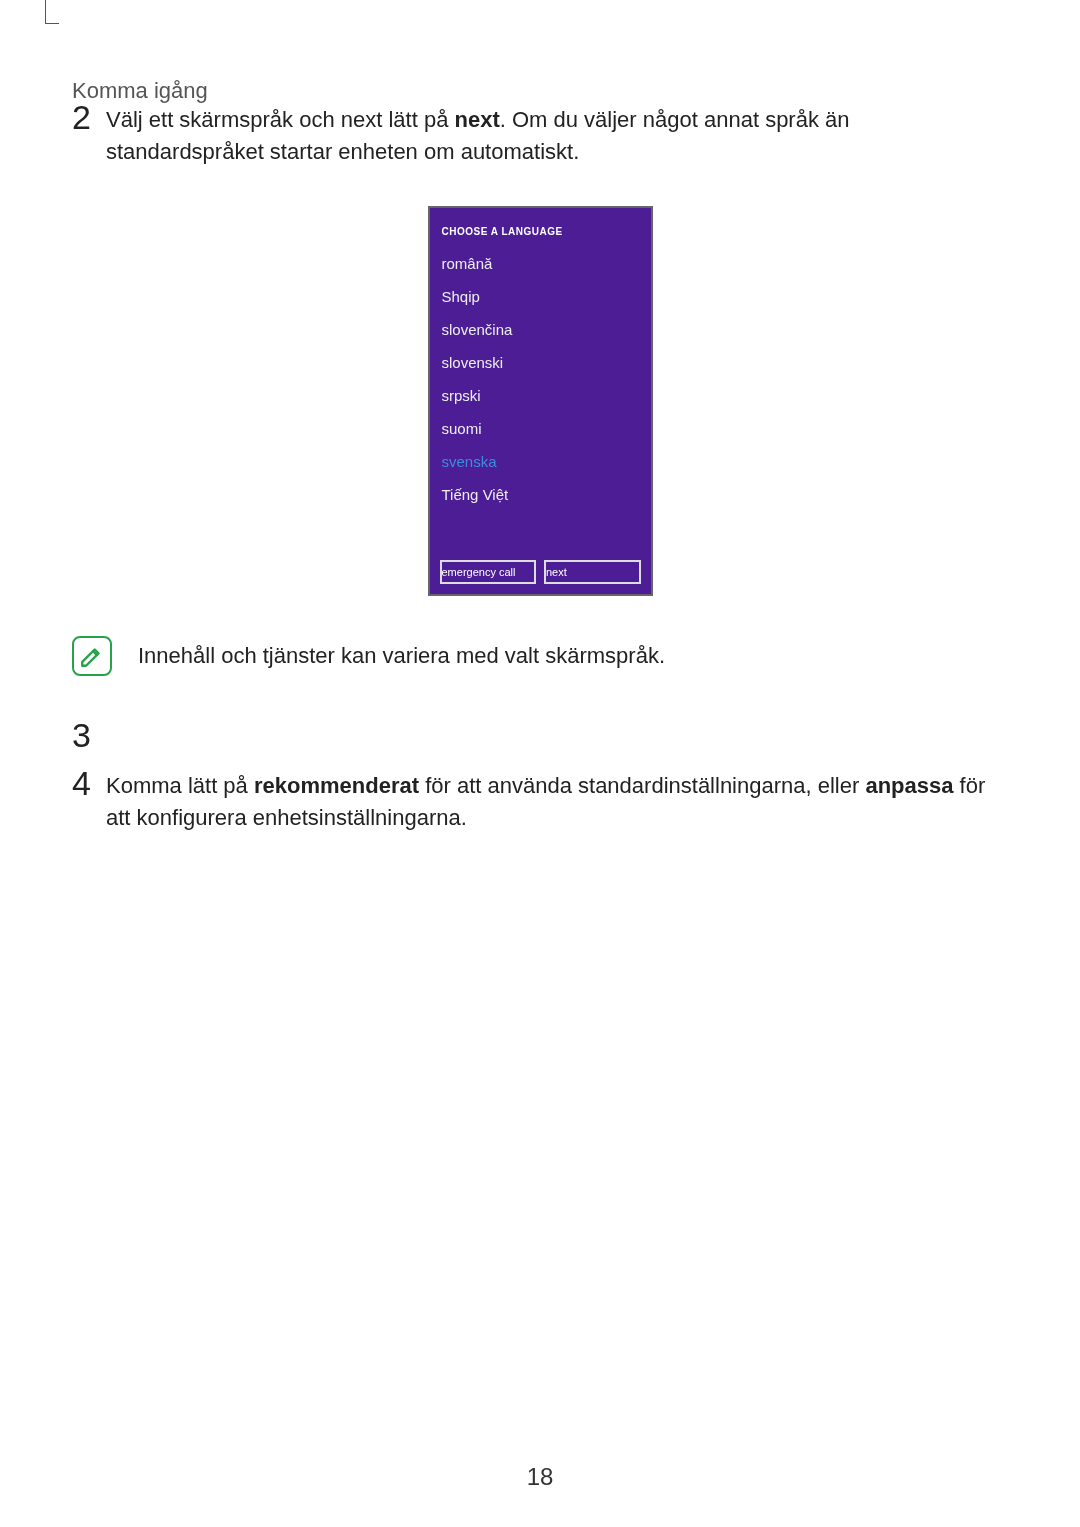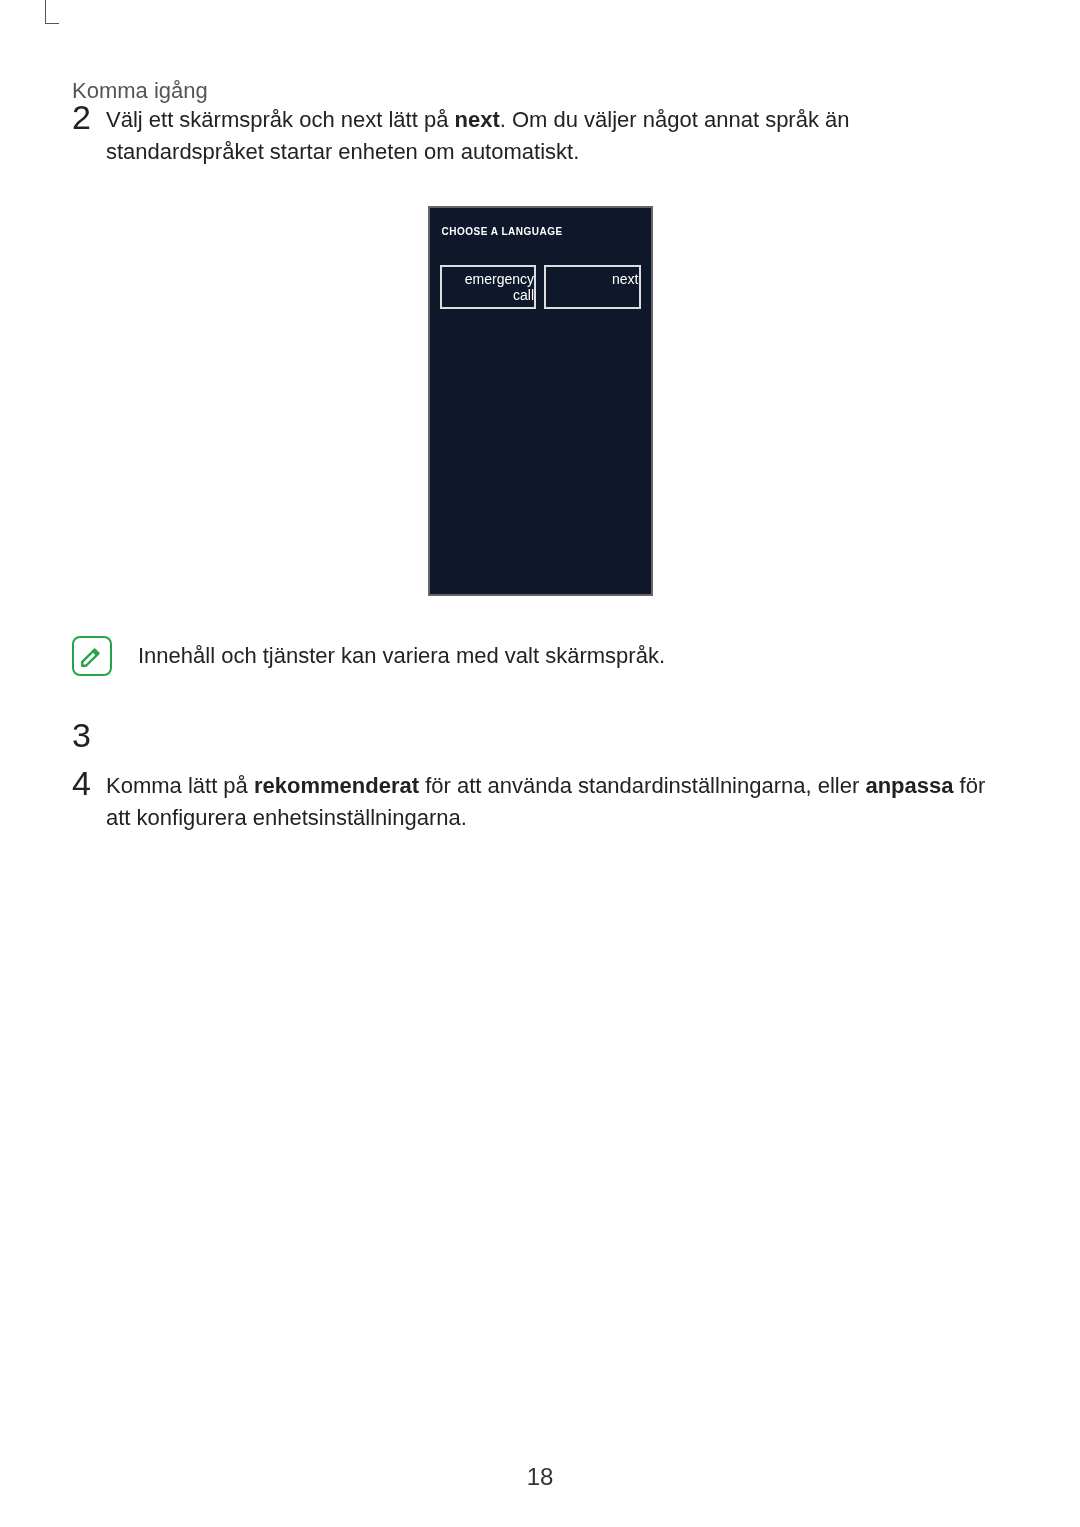--- a/index.html
+++ b/index.html
@@ -55,21 +55,21 @@
   }
   .step-text b { font-weight: 700; }
   .screenshot-wrap {
     display: flex;
     justify-content: center;
     margin: 38px 0 40px 0;
   }
   .phone {
     width: 225px;
     height: 390px;
-    background: #0f172a;
+    background: #4c1d95;
     border: 2px solid #666;
     color: #fff;
     font-family: "Segoe UI", Arial, sans-serif;
     display: flex;
     flex-direction: column;
     padding: 8px 10px 10px 10px;
   }
   .phone-title {
     font-size: 10px;
     font-weight: 700;
@@ -90,22 +90,22 @@
   .lang-item.selected { color: #3a8de0; }
   .phone-buttons {
     display: flex;
     gap: 8px;
     margin-top: 10px;
   }
   .phone-btn {
     flex: 1;
     border: 2px solid #ddd;
     color: #fff;
-    text-align: right;
-    font-size: 14px;
+    text-align: left;
+    font-size: 11px;
     padding: 4px 0;
     background: transparent;
   }
   .note-row {
     display: flex;
     align-items: center;
     gap: 26px;
     margin: 0 0 42px 0;
   }
   .note-icon {
@@ -144,20 +144,30 @@
   <div class="step">
     <div class="step-num">2</div>
     <div class="step-text">
       <span>Välj ett skärmspråk och next lätt på </span><b>next</b><span>. Om du väljer något annat språk än standardspråket startar enheten om automatiskt.</span>
     </div>
   </div>
 
   <div class="screenshot-wrap">
     <div class="phone">
       <div class="phone-title">CHOOSE A LANGUAGE</div>
+      <div class="lang-list">
+        <div class="lang-item">română</div>
+        <div class="lang-item">Shqip</div>
+        <div class="lang-item">slovenčina</div>
+        <div class="lang-item">slovenski</div>
+        <div class="lang-item">srpski</div>
+        <div class="lang-item">suomi</div>
+        <div class="lang-item selected">svenska</div>
+        <div class="lang-item">Tiếng Việt</div>
+      </div>
       <div class="phone-buttons">
         <div class="phone-btn">emergency call</div>
         <div class="phone-btn">next</div>
       </div>
     </div>
   </div>
 
   <div class="note-row">
     <div class="note-icon">
       <svg viewBox="0 0 24 24" fill="none" stroke="#27a24a" stroke-width="2.2" stroke-linecap="round" stroke-linejoin="round">

